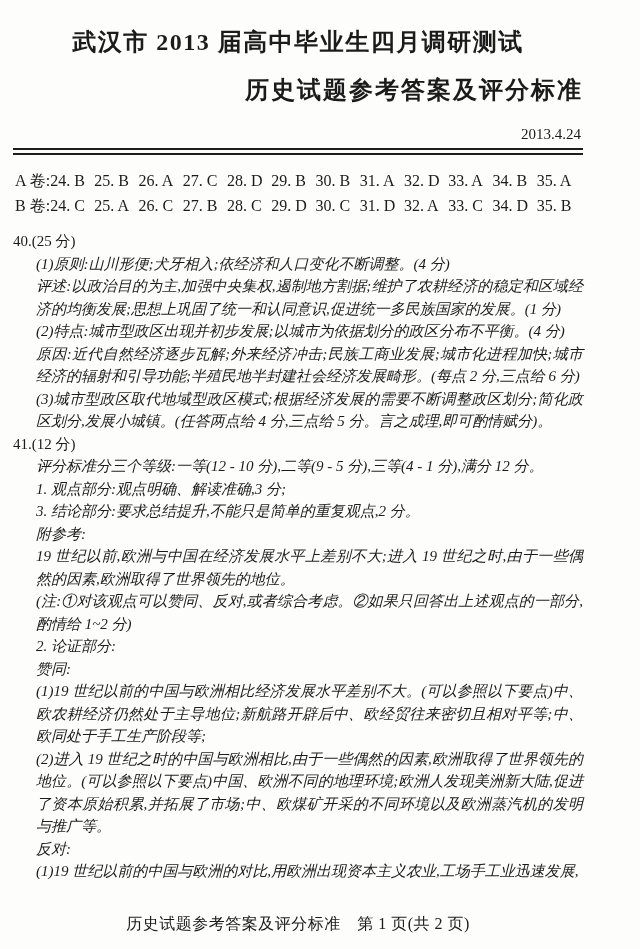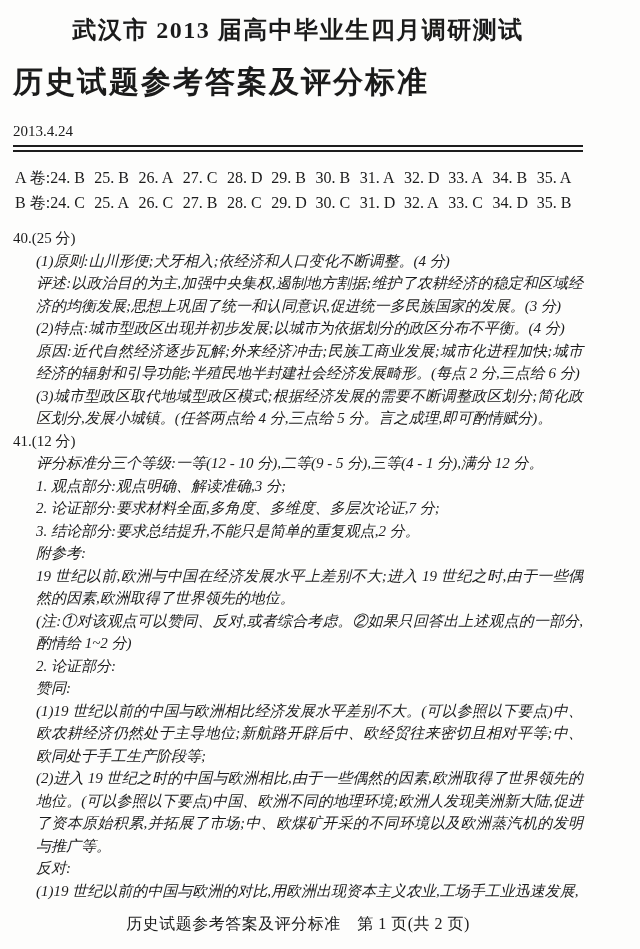--- a/index.html
+++ b/index.html
@@ -7,40 +7,40 @@
     width: 640px; height: 949px;
     background: #fdfdfc;
     font-family: "Liberation Serif", "DejaVu Serif", serif;
     color: #1b1b1b;
     overflow: hidden;
   }
   .page {
     box-sizing: border-box;
     width: 596px; height: 949px;
     display: flex; flex-direction: column;
-    padding: 12px 13px 6px 13px;
+    padding: 24px 13px 6px 13px;
   }
   .title1 {
     text-align: center;
     font-weight: 700;
     font-size: 24px;
     letter-spacing: 1.5px;
     margin-top: 2px;
     white-space: nowrap;
   }
   .title2 {
-    text-align: left;
+    text-align: right;
     font-weight: 700;
-    font-size: 30px;
+    font-size: 24px;
     letter-spacing: 2px;
     margin-top: 16px;
     white-space: nowrap;
   }
   .date {
-    text-align: left;
+    text-align: right;
     font-size: 15px;
     margin-top: 20px;
     padding-right: 2px;
   }
   .rule {
     margin-top: 5px;
     border-top: 2px solid #1d1d1d;
     border-bottom: 2px solid #1d1d1d;
     height: 3px;
   }
@@ -102,30 +102,29 @@
         <span class="ans-item">32. A</span>
         <span class="ans-item">33. C</span>
         <span class="ans-item">34. D</span>
         <span class="ans-item">35. B</span>
       </div>
     </div>
   <div class="sections" id="sections">
       <div class="section">
         <div class="sec-head">40.(25 分)</div>
         <div class="para">(1)原则:山川形便;犬牙相入;依经济和人口变化不断调整。(4 分)</div>
-        <div class="para">评述:以政治目的为主,加强中央集权,遏制地方割据;维护了农耕经济的稳定和区域经济的均衡发展;思想上巩固了统一和认同意识,促进统一多民族国家的发展。(3 分)</div>
+        <div class="para">评述:以政治目的为主,加强中央集权,遏制地方割据;维护了农耕经济的稳定和区域经济的均衡发展;思想上巩固了统一和认同意识,促进统一多民族国家的发展。(1 分)</div>
         <div class="para">(2)特点:城市型政区出现并初步发展;以城市为依据划分的政区分布不平衡。(4 分)</div>
         <div class="para">原因:近代自然经济逐步瓦解;外来经济冲击;民族工商业发展;城市化进程加快;城市经济的辐射和引导功能;半殖民地半封建社会经济发展畸形。(每点 2 分,三点给 6 分)</div>
         <div class="para">(3)城市型政区取代地域型政区模式;根据经济发展的需要不断调整政区划分;简化政区划分,发展小城镇。(任答两点给 4 分,三点给 5 分。言之成理,即可酌情赋分)。</div>
       </div>
       <div class="section">
         <div class="sec-head">41.(12 分)</div>
         <div class="para">评分标准分三个等级:一等(12 - 10 分),二等(9 - 5 分),三等(4 - 1 分),满分 12 分。</div>
         <div class="para">1. 观点部分:观点明确、解读准确,3 分;</div>
-        <div class="para">2. 论证部分:要求材料全面,多角度、多维度、多层次论证,7 分;</div>
         <div class="para">3. 结论部分:要求总结提升,不能只是简单的重复观点,2 分。</div>
         <div class="para">附参考:</div>
         <div class="para">19 世纪以前,欧洲与中国在经济发展水平上差别不大;进入 19 世纪之时,由于一些偶然的因素,欧洲取得了世界领先的地位。</div>
         <div class="para">(注:①对该观点可以赞同、反对,或者综合考虑。②如果只回答出上述观点的一部分,酌情给 1~2 分)</div>
         <div class="para">2. 论证部分:</div>
         <div class="para">赞同:</div>
         <div class="para">(1)19 世纪以前的中国与欧洲相比经济发展水平差别不大。(可以参照以下要点)中、欧农耕经济仍然处于主导地位;新航路开辟后中、欧经贸往来密切且相对平等;中、欧同处于手工生产阶段等;</div>
         <div class="para">(2)进入 19 世纪之时的中国与欧洲相比,由于一些偶然的因素,欧洲取得了世界领先的地位。(可以参照以下要点)中国、欧洲不同的地理环境;欧洲人发现美洲新大陆,促进了资本原始积累,并拓展了市场;中、欧煤矿开采的不同环境以及欧洲蒸汽机的发明与推广等。</div>
         <div class="para">反对:</div>
         <div class="para">(1)19 世纪以前的中国与欧洲的对比,用欧洲出现资本主义农业,工场手工业迅速发展,</div>

